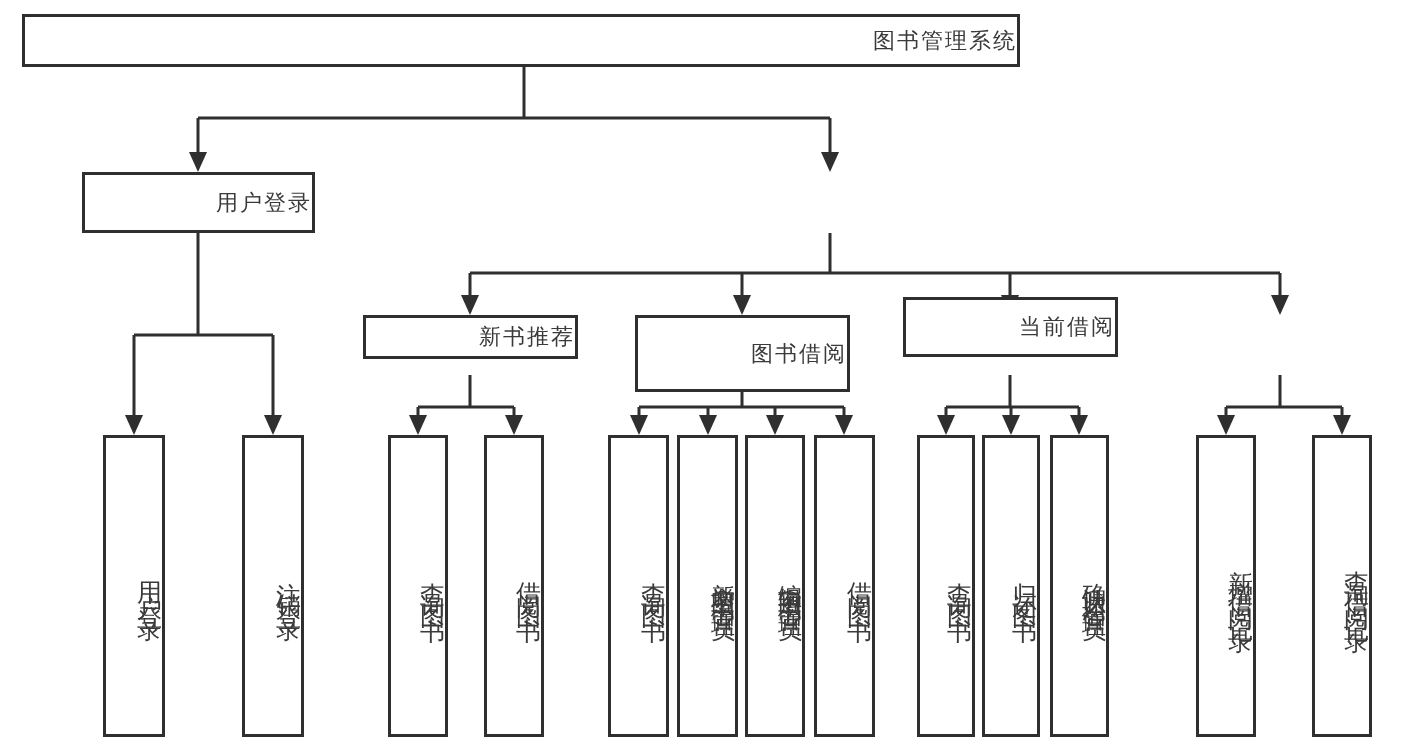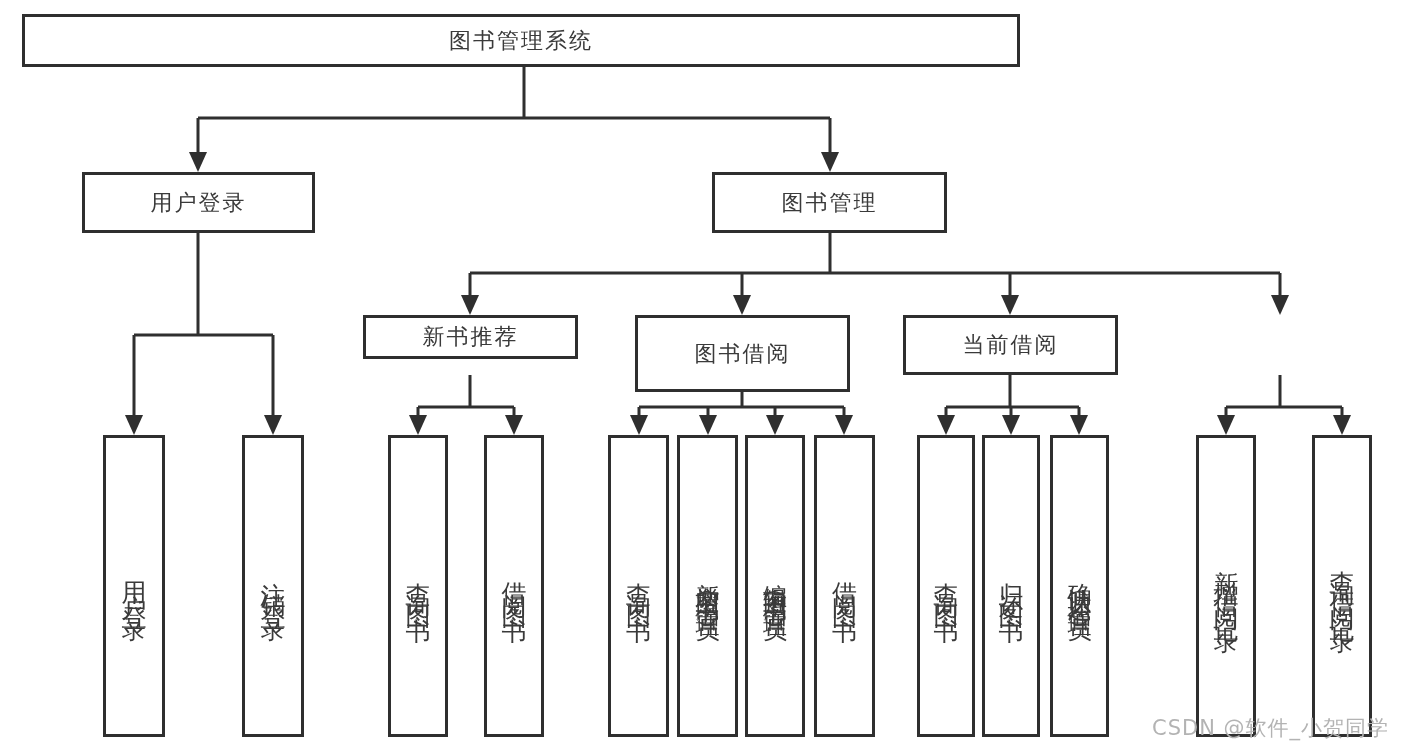--- a/index.html
+++ b/index.html
@@ -15,21 +15,21 @@
     position:relative;
     width:1405px;height:747px;
     background:var(--bg);
     overflow:hidden;
   }
   .connectors{position:absolute;left:0;top:0;width:1405px;height:747px;}
   .box{
     position:absolute;
     border:3px solid var(--line);
     background:var(--bg);
-    display:flex;align-items:center;justify-content:center;
+    display:flex;align-items:center;justify-content:flex-end;
     color:var(--text);
   }
   .h .label{
     font-size:22px;
     letter-spacing:2px;
     white-space:nowrap;
   }
   .v .label{
     writing-mode:vertical-rl;
     text-orientation:mixed;
@@ -97,31 +97,28 @@
     </g>
   </svg>
 
   <div class="box h" style="left:22px;top:14px;width:998px;height:53px">
     <span class="label">图书管理系统</span>
   </div>
 
   <div class="box h" style="left:82px;top:172px;width:233px;height:61px">
     <span class="label">用户登录</span>
   </div>
-  <div class="box h" style="left:712px;top:172px;width:235px;height:61px">
-    <span class="label">图书管理</span>
-  </div>
 
   <div class="box h" style="left:363px;top:315px;width:215px;height:44px">
     <span class="label">新书推荐</span>
   </div>
   <div class="box h" style="left:635px;top:315px;width:215px;height:77px">
     <span class="label">图书借阅</span>
   </div>
-  <div class="box h" style="left:903px;top:315px;width:215px;height:60px">
+  <div class="box h" style="left:903px;top:297px;width:215px;height:60px">
     <span class="label">当前借阅</span>
   </div>
 
   <div class="box v" style="left:103px;top:435px;width:62px;height:302px">
     <span class="label">用户登录</span>
   </div>
   <div class="box v" style="left:242px;top:435px;width:62px;height:302px">
     <span class="label">注销登录</span>
   </div>
 
@@ -155,15 +152,14 @@
     <span class="label">确认归还（管理员）</span>
   </div>
 
   <div class="box v" style="left:1196px;top:435px;width:60px;height:302px">
     <span class="label">新增借阅记录</span>
   </div>
   <div class="box v" style="left:1312px;top:435px;width:60px;height:302px">
     <span class="label">查询借阅记录</span>
   </div>
 
-  <div class="watermark">CSDN @软件_小贺同学</div>
 
 </div>
 
 </body></html>

